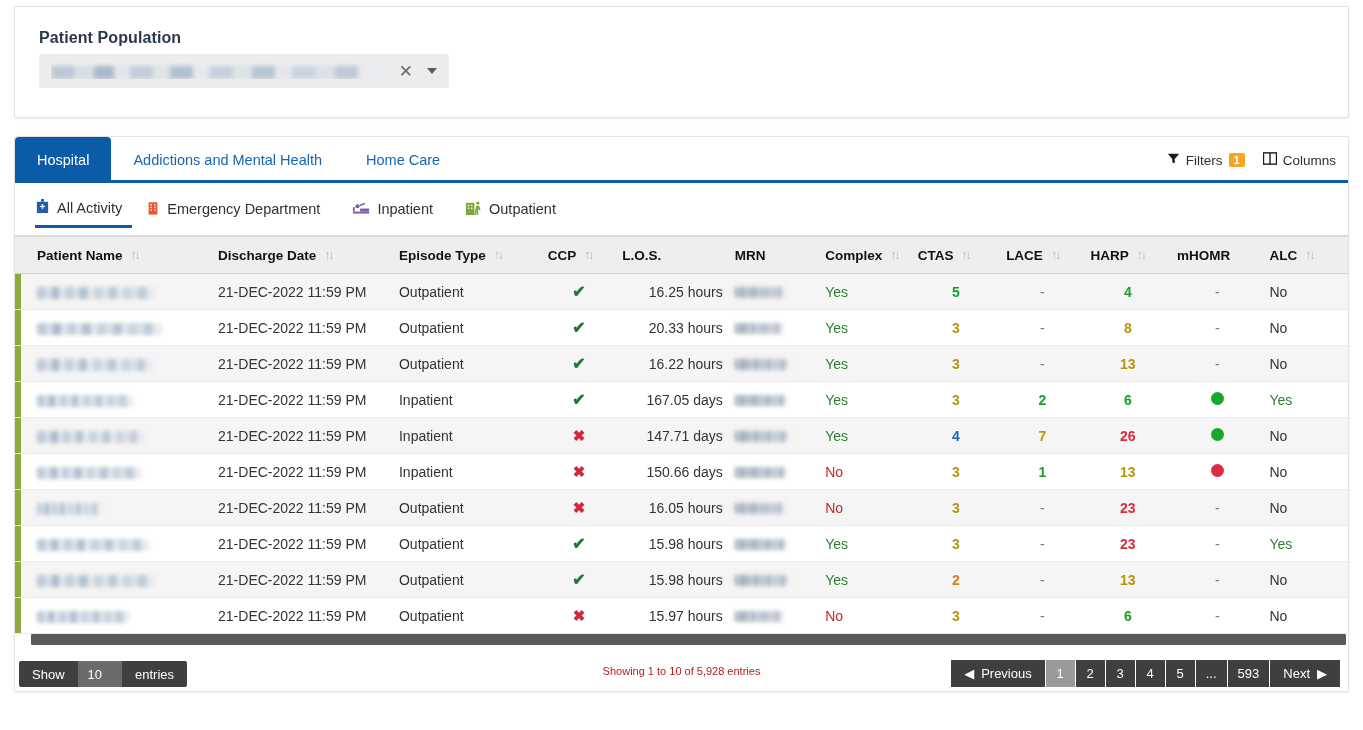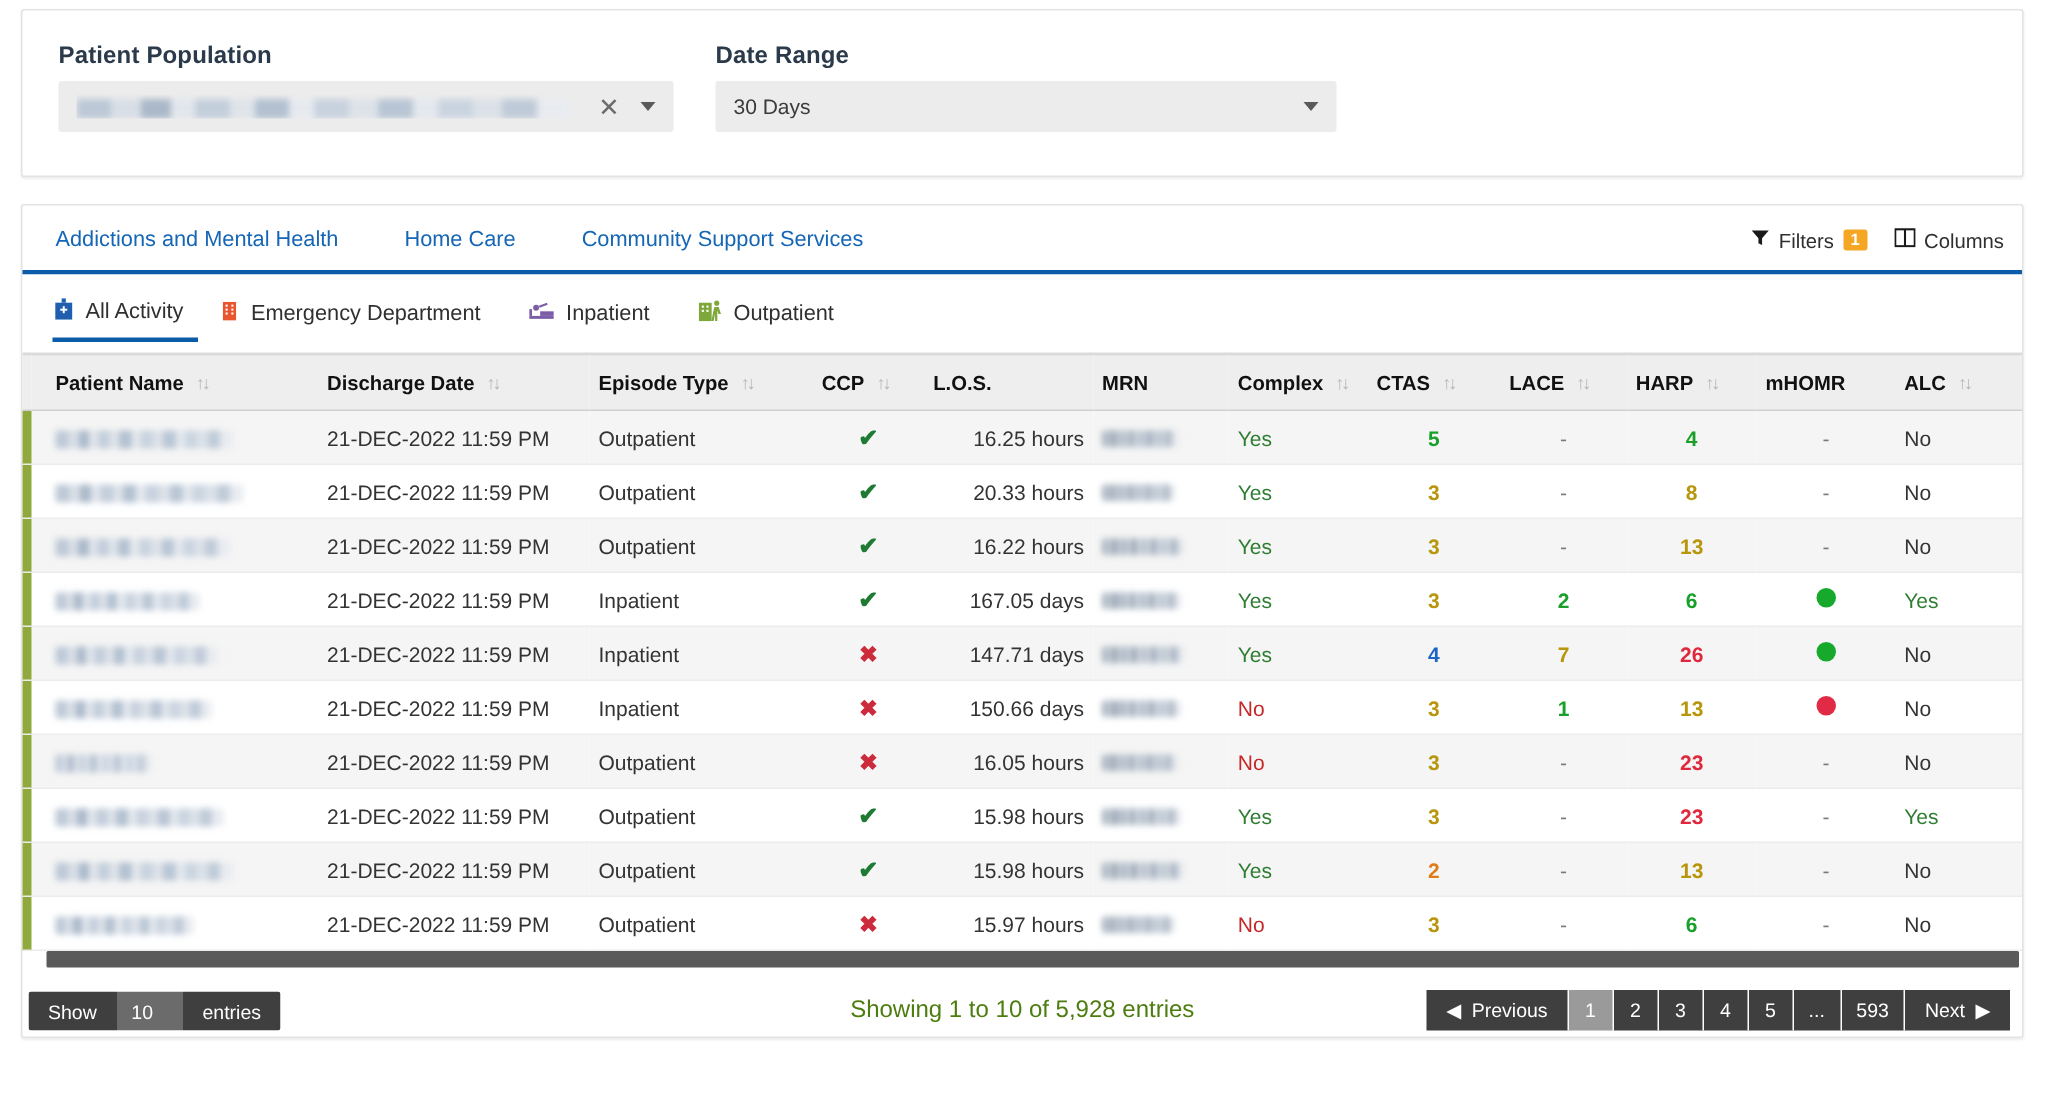--- a/index.html
+++ b/index.html
@@ -140,21 +140,21 @@
   .show-entries {
     position: absolute; left: 4px; top: 16px; display: flex; height: 26px;
     font-size: 13px; border-radius: 2px; overflow: hidden;
   }
   .se-seg { background: #3f3f3f; color: #fff; display: flex; align-items: center;
             padding: 0 13px; cursor: pointer; }
   .se-val { background: #6b6b6b; color: #fff; display: flex; align-items: center;
             padding: 0 20px 0 10px; cursor: pointer; }
   .showing-text {
     position: absolute; left: 0; right: 0; top: 20px; text-align: center;
-    font-size: 16px; color: #4d7c0f;
+    font-size: 11px; color: #b91c1c;
   }
   .pager {
     position: absolute; right: 8px; top: 15px; display: flex; height: 27px;
     font-size: 13px;
   }
   .pg {
     background: #3f3f3f; color: #fff; display: flex; align-items: center;
     justify-content: center; padding: 0 10px; min-width: 30px;
     border-right: 1px solid #fff; cursor: pointer;
   }
@@ -173,42 +173,35 @@
       <div class="field-label">Patient Population</div>
       <div class="select-box">
         <span class="select-value">
           <span class="redact" style="width:330px;height:13px;"></span>
         </span>
         <span class="clear-x">✕</span>
         <span class="caret"></span>
       </div>
     </div>
 
-    <div class="field" style="left:462px; top:22px; width:414px;">
-      <div class="field-label">Date Range</div>
-      <div class="select-box">
-        <span class="select-value">30 Days</span>
-        <span class="caret"></span>
-      </div>
-    </div>
 
   </div>
 
   <div class="main-card">
 
     <div class="tabbar">
       <div class="tabs">
+        <div class="tab active">
+            <span>Hospital</span>
+          </div>
         <div class="tab">
             <span>Addictions and Mental Health</span>
           </div>
         <div class="tab">
             <span>Home Care</span>
-          </div>
-        <div class="tab">
-            <span>Community Support Services</span>
           </div>
       </div>
       <div class="tab-actions">
         <div class="tab-action">
           <span>
             <svg width="13" height="13" viewBox="0 0 16 16">
                 <path d="M1 2h14l-5.5 6.5V14L6.5 12.5V8.5z" fill="#1a1a1a"></path>
               </svg>
           </span>
           <span>Filters</span>

